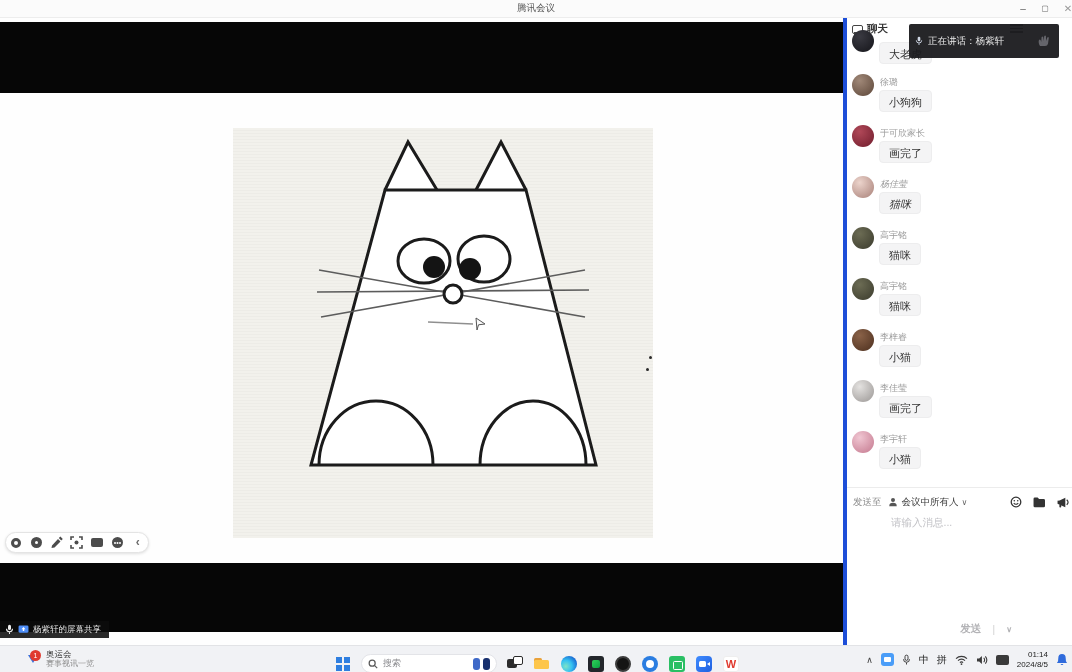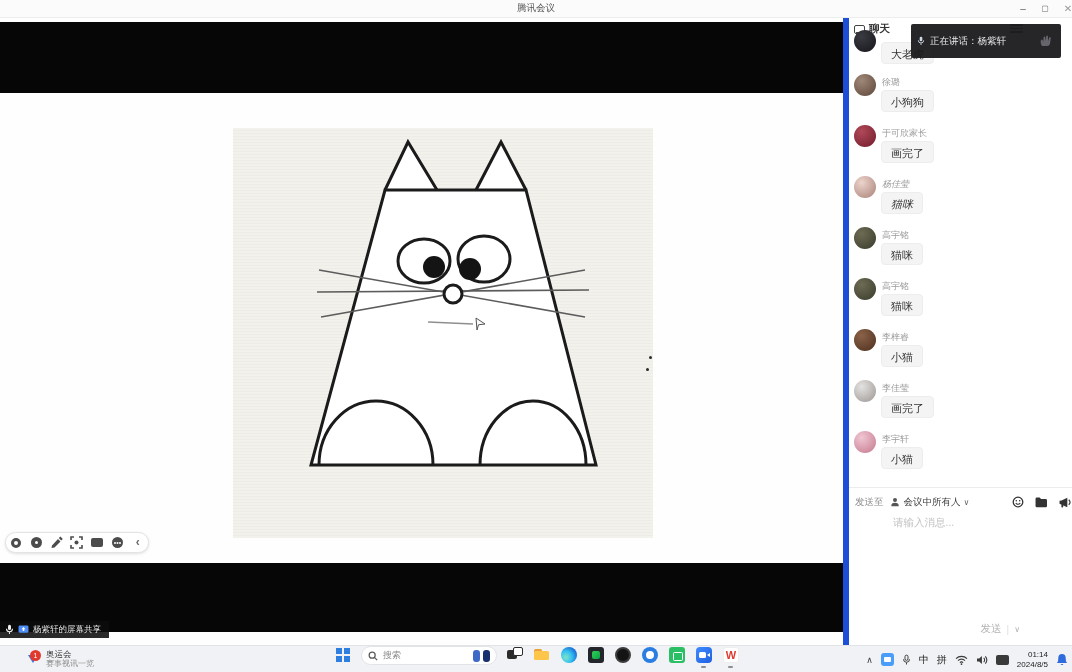--- a/index.html
+++ b/index.html
@@ -36,21 +36,21 @@
   .board{width:12px;height:9px;background:#4c4c4c;border-radius:2px;}
   .more{width:11px;height:11px;background:#4c4c4c;border-radius:50%;position:relative;}
   .more:after{content:"";position:absolute;top:4.5px;left:2px;width:2px;height:2px;background:#fff;border-radius:50%;box-shadow:2.5px 0 0 #fff,5px 0 0 #fff;}
   .chev-left{font-size:12px;color:#6a6a6a;line-height:13px;font-weight:bold;}
 
   
   .share-label{position:absolute;left:0;top:603px;height:17px;background:rgba(12,12,12,.88);display:flex;align-items:center;gap:4px;padding:0 8px 0 5px;}
   .share-label span{font-size:8.5px;color:#e8e8e8;white-space:nowrap;}
 
   
-  .chat{position:absolute;left:843px;top:18px;width:185px;height:627px;background:#fff;border-left:6px solid #1d4ed8;}
+  .chat{position:absolute;left:843px;top:18px;width:185px;height:627px;background:#fff;border-left:4px solid #1d4ed8;}
   .chat-header{position:absolute;left:5px;top:4px;display:flex;align-items:center;gap:4px;}
   .chat-header b{font-size:10.5px;color:#333;font-weight:600;}
   .bubble-ic{width:11px;height:9px;border:1.5px solid #444;border-radius:2px;position:relative;}
   .bubble-ic:after{content:"";position:absolute;left:1px;bottom:-3px;border:2px solid transparent;border-top-color:#444;border-left-color:#444;}
   .menu-ic{position:absolute;right:5px;top:6px;width:13px;height:10px;cursor:pointer;}
   .menu-ic i{display:block;height:1.5px;background:#555;margin-bottom:2.2px;}
 
   .speak-banner{position:absolute;left:62px;top:6px;width:150px;height:25px;background:rgba(26,26,30,.95);border-radius:2px;display:flex;align-items:center;padding:17px 6px;z-index:5;}
   .speak-banner .txt{font-size:9.5px;color:#e9e9e9;margin-left:5px;white-space:nowrap;}
   .hand{margin-left:auto;width:16px;height:12px;opacity:.55;}
@@ -64,36 +64,36 @@
 
   .chat-div{position:absolute;left:0;top:469px;width:229px;border-top:1px solid #ececec;}
   .send-row{position:absolute;left:6px;top:476px;width:217px;height:16px;display:flex;align-items:center;}
   .send-to{font-size:9.5px;color:#8d8d8d;}
   .audience{font-size:9.5px;color:#3a3a3a;margin-left:4px;}
   .aud-chev{font-size:8px;color:#666;margin-left:3px;}
   .send-row .spacer{flex:1;}
   .srow-ic{margin-left:11px;cursor:pointer;display:flex;align-items:center;}
   .chat-input{position:absolute;left:6px;top:494px;width:216px;height:20px;border:none;outline:none;background:transparent;font-size:10.5px;color:#333;margin-left:36px;}
   .chat-input::placeholder{color:#c3c3c7;}
-  .send-btn{position:absolute;right:8px;top:604px;display:flex;align-items:center;gap:5px;cursor:pointer;}
+  .send-btn{position:absolute;right:16px;top:604px;display:flex;align-items:center;gap:11px;cursor:pointer;font-weight:bold;}
   .send-btn .lbl{font-size:10.5px;color:#b3b3b6;}
   .send-btn .div{color:#e0e0e0;font-size:10px;}
   .send-btn .chev{font-size:8px;color:#b3b3b6;}
 
   
   .taskbar{position:absolute;left:0;top:645px;width:1072px;height:27px;background:#f1f2f5;border-top:1px solid #e2e3e6;}
   .widget{position:absolute;left:26px;top:3px;display:flex;align-items:center;gap:5px;cursor:pointer;}
   .widget-ic{position:relative;width:15px;height:18px;}
   .pin{position:absolute;left:2px;bottom:0;width:0;height:0;border:5px solid transparent;border-top:8px solid #3d6fd8;}
   .badge{position:absolute;right:0;top:0;width:11px;height:11px;background:#e03a2f;border-radius:50%;color:#fff;font-size:7px;line-height:11px;text-align:center;}
   .widget-txts{display:flex;flex-direction:column;line-height:10px;}
   .widget-txts .t1{font-size:8.5px;color:#333;}
   .widget-txts .t2{font-size:8px;color:#8b8b8b;}
 
-  .center-icons{position:absolute;left:334px;top:0;height:27px;display:flex;align-items:flex-start;gap:9px;}
+  .center-icons{position:absolute;left:334px;top:0;height:27px;display:flex;align-items:flex-end;gap:9px;}
   .tb-ic{width:18px;height:18px;display:flex;align-items:center;justify-content:center;cursor:pointer;position:relative;}
   .start{display:grid;grid-template-columns:6px 6px;grid-gap:1.5px;}
   .start i{width:6px;height:6px;background:#2f7fe0;}
   .search-pill{width:136px;height:19px;background:#fff;border:1px solid #e3e4e8;border-radius:10px;display:flex;align-items:center;padding:0 6px;cursor:text;}
   .search-pill .ph{font-size:9px;color:#8a8a8e;margin-left:5px;flex:1;}
   .sfig{width:7px;height:12px;border-radius:3px;}
   .sfig1{background:#3f69c8;}
   .sfig2{background:#18306e;margin-left:3px;}
   .tview-back{position:absolute;left:1px;top:4px;width:10px;height:9px;background:#2b2b2b;border-radius:2px;}
   .tview-front{position:absolute;right:1px;top:1px;width:10px;height:9px;background:#fff;border:1.5px solid #2b2b2b;border-radius:2px;}

